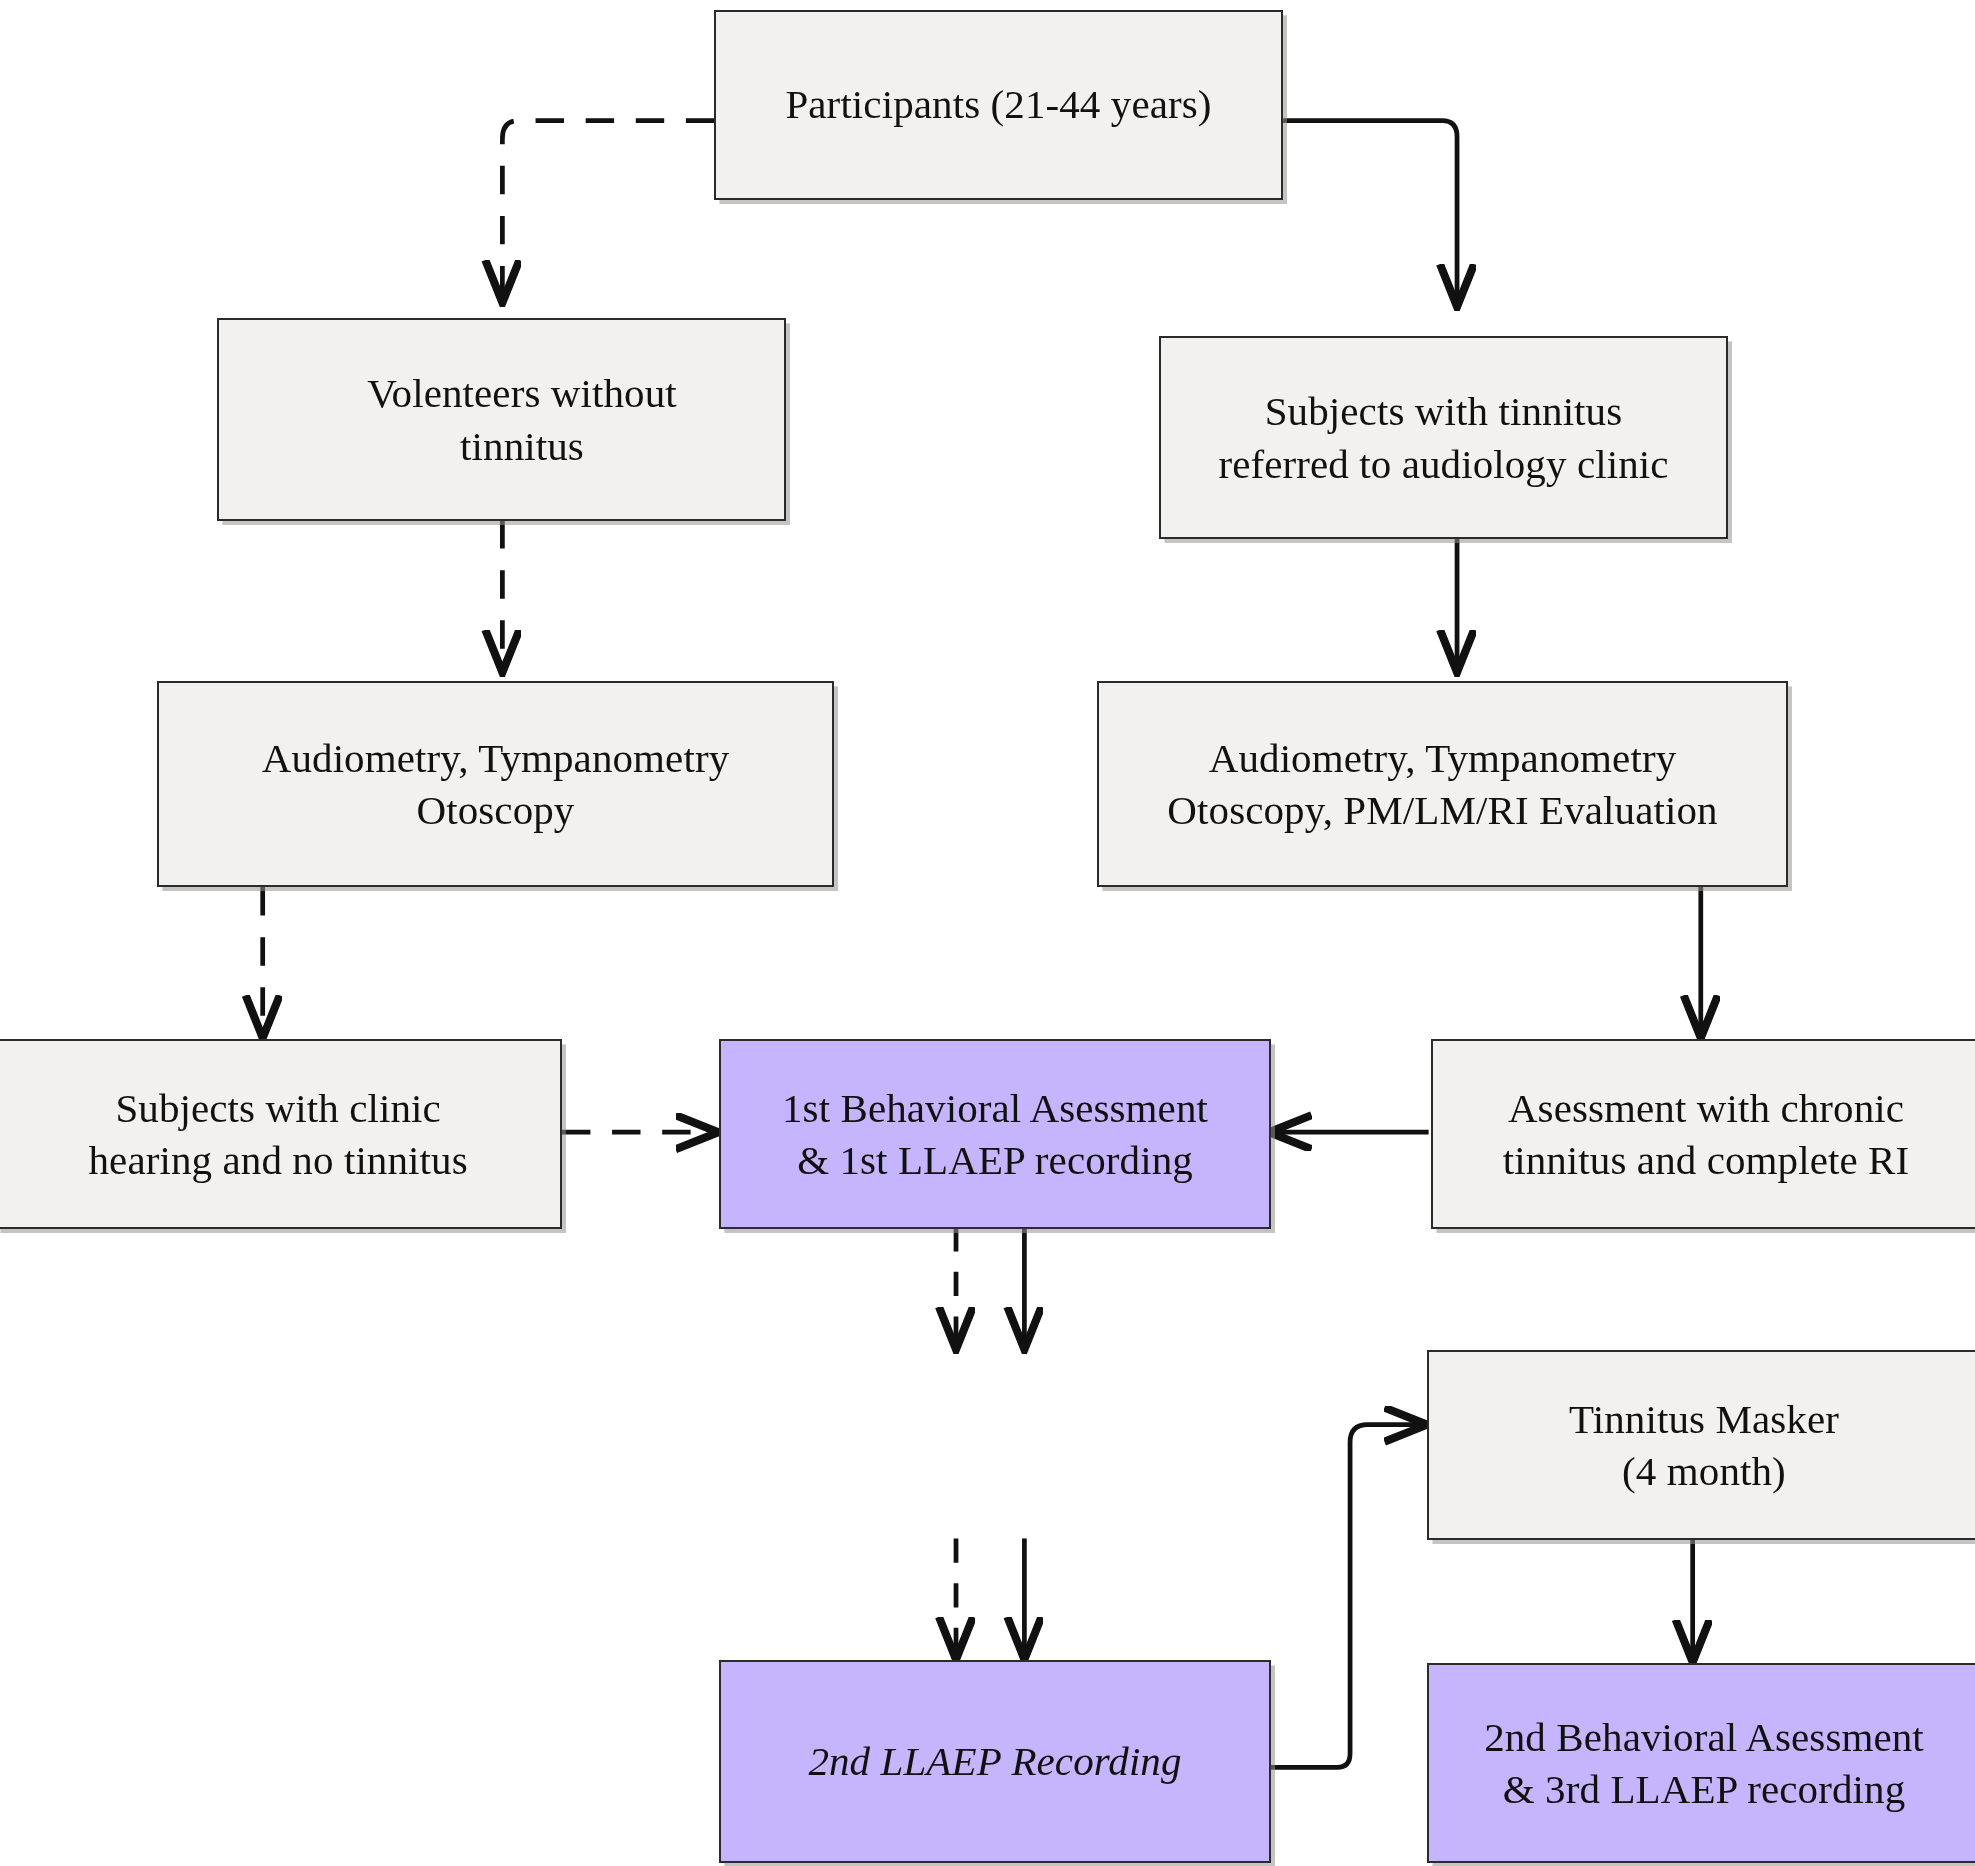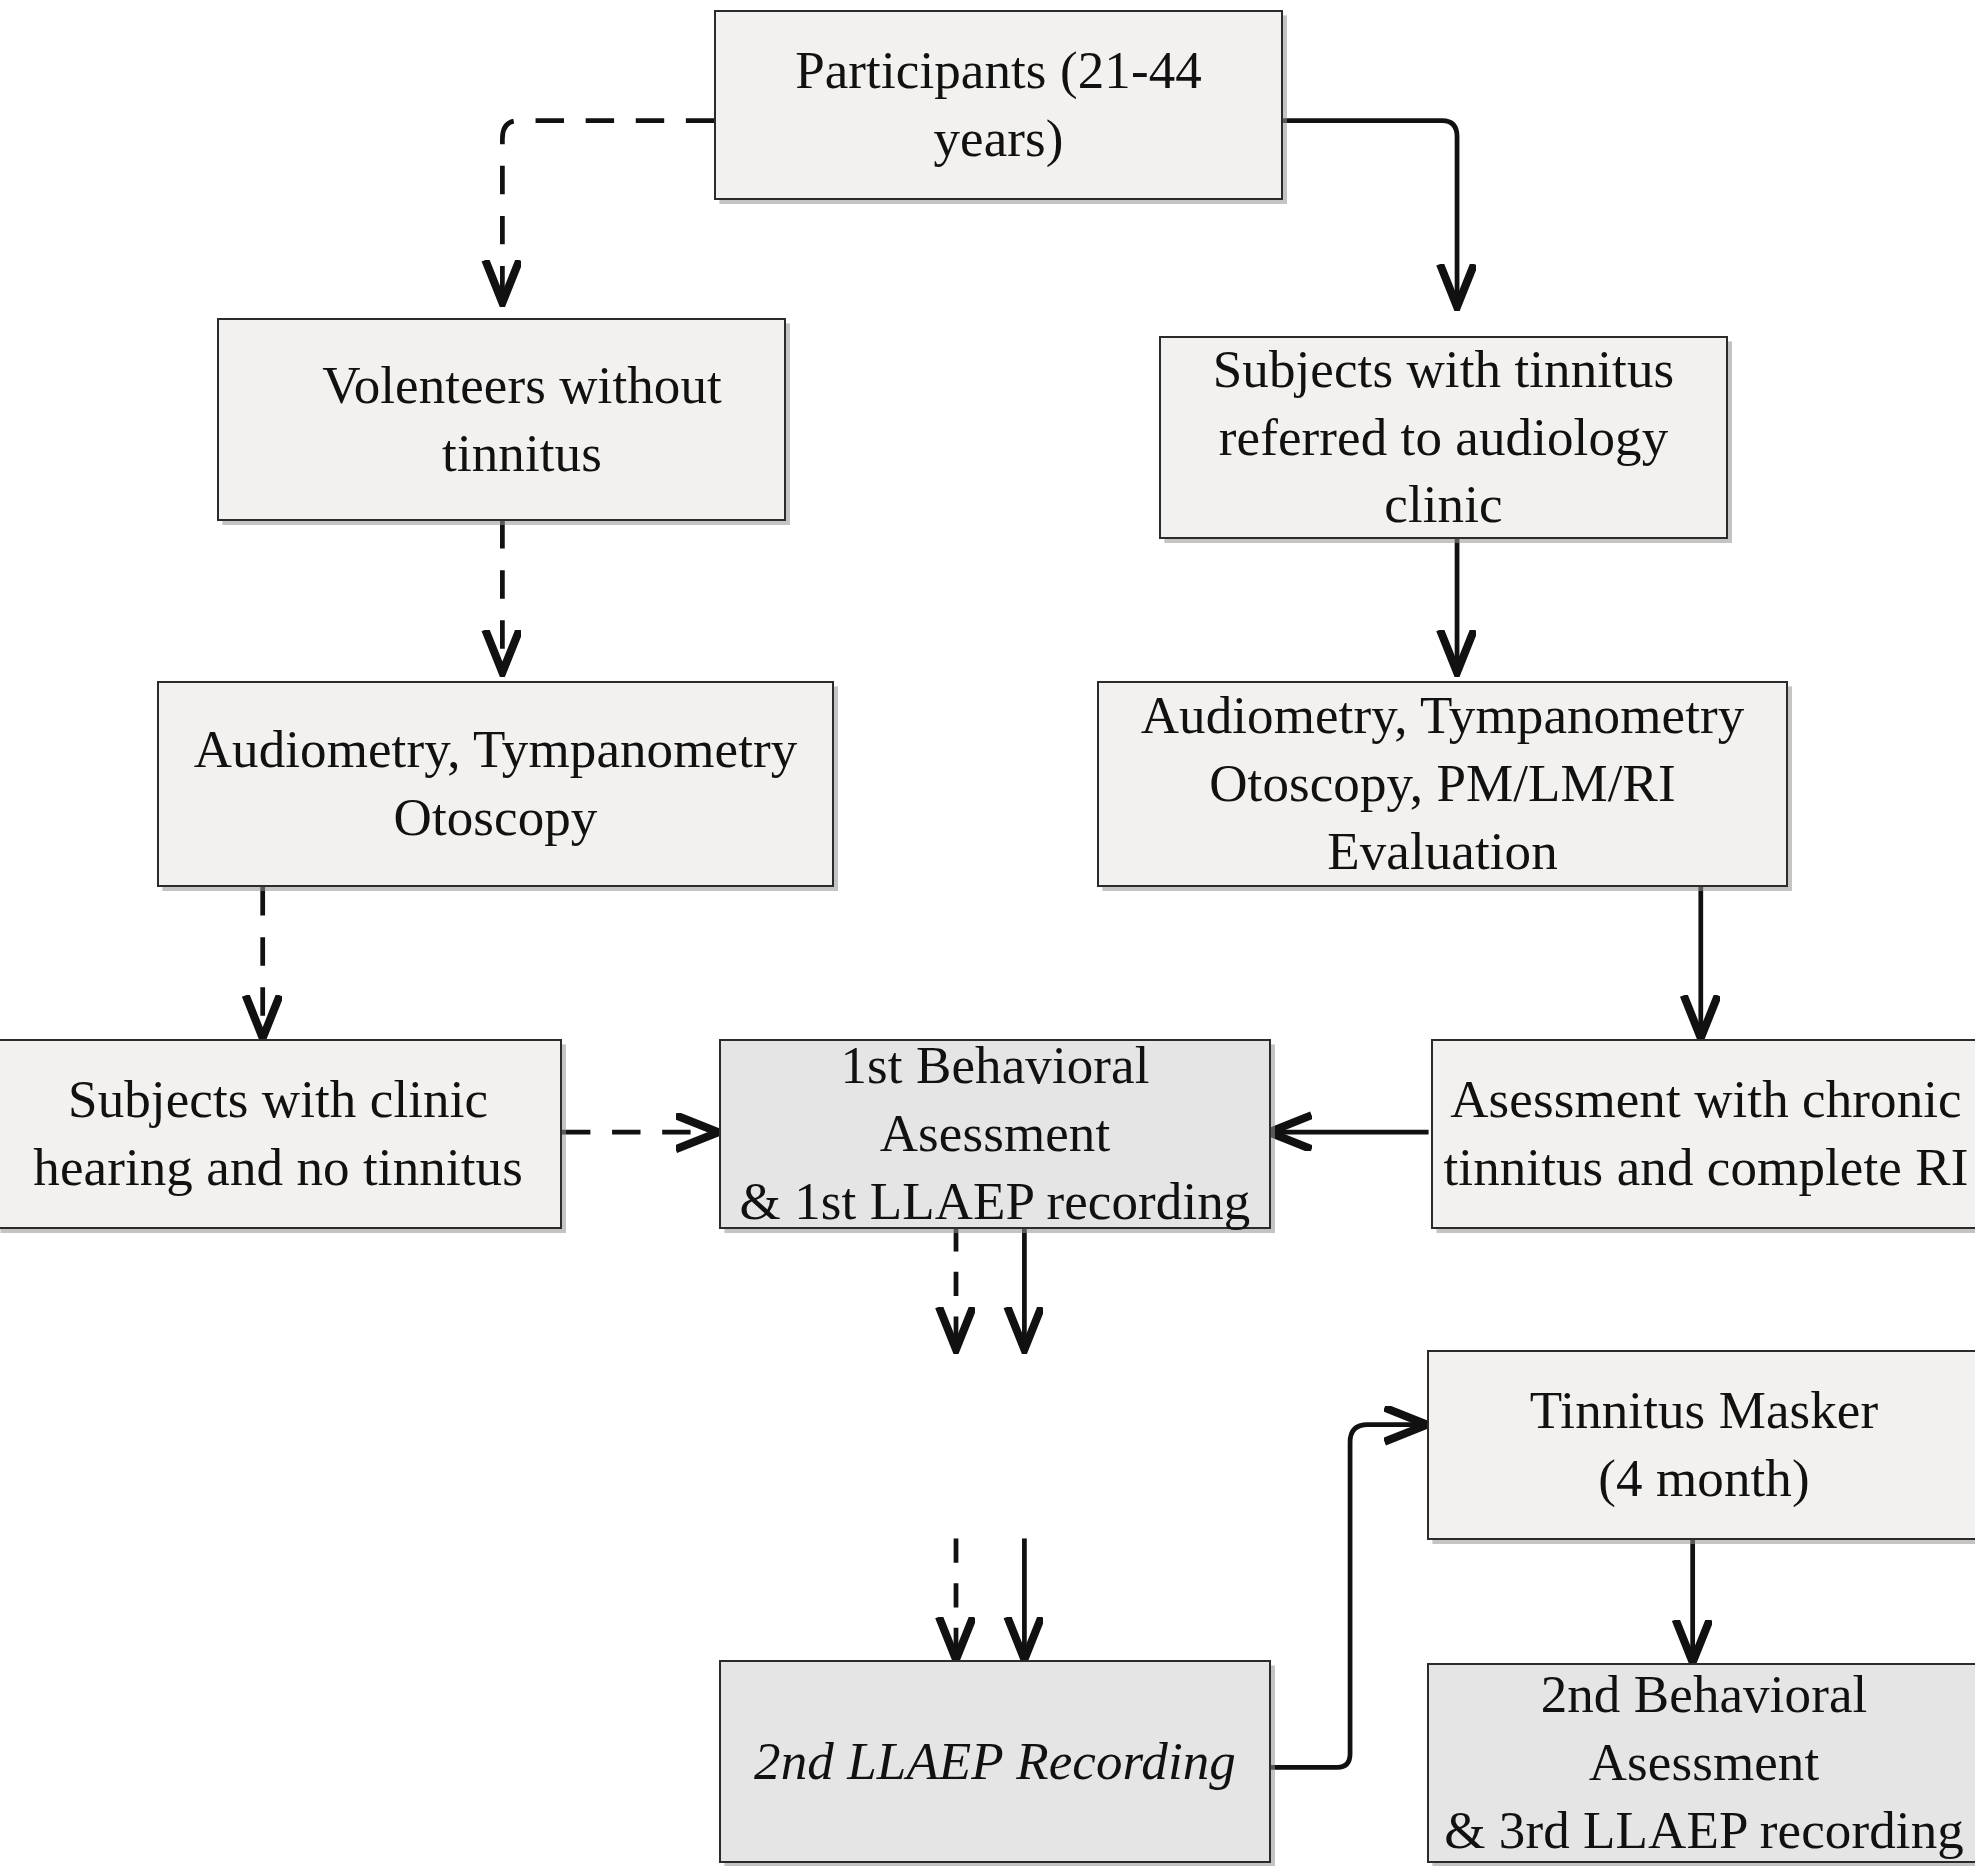--- a/index.html
+++ b/index.html
@@ -4,25 +4,25 @@
 <style>
   html,body{margin:0;padding:0;background:#ffffff;}
   body{width:1975px;height:1867px;position:relative;overflow:hidden;
        font-family:"Liberation Serif","DejaVu Serif",serif;}
   #canvas{position:absolute;left:0;top:0;width:1975px;height:1867px;}
   svg#wires{position:absolute;left:0;top:0;width:1975px;height:1867px;pointer-events:none;}
   .node{position:absolute;box-sizing:border-box;
         border:2.7px solid #2b2b2b;
         display:flex;align-items:center;justify-content:center;
         text-align:center;line-height:1.28;color:#111111;
-        font-size:53px;letter-spacing:0.1px;
+        font-size:41px;letter-spacing:0.1px;
         box-shadow:4.7px 4.7px 0 -0.7px rgba(150,148,146,0.55);}
   .node .txt{display:block;padding:0 9.5px;}
   .fill-light{background:#f2f1ef;}
-  .fill-shade{background:#e5e5e5;}
+  .fill-shade{background:#c4b5fd;}
   .l2{white-space:pre-line;}
 </style>
 </head>
 <body>
 
 <div id="canvas">
 
   <svg id="wires" viewBox="0 0 2917 2757" xmlns="http://www.w3.org/2000/svg">
     <defs>
       <marker id="ah" markerWidth="10" markerHeight="10" refX="8.6" refY="4" orient="auto" markerUnits="strokeWidth">

